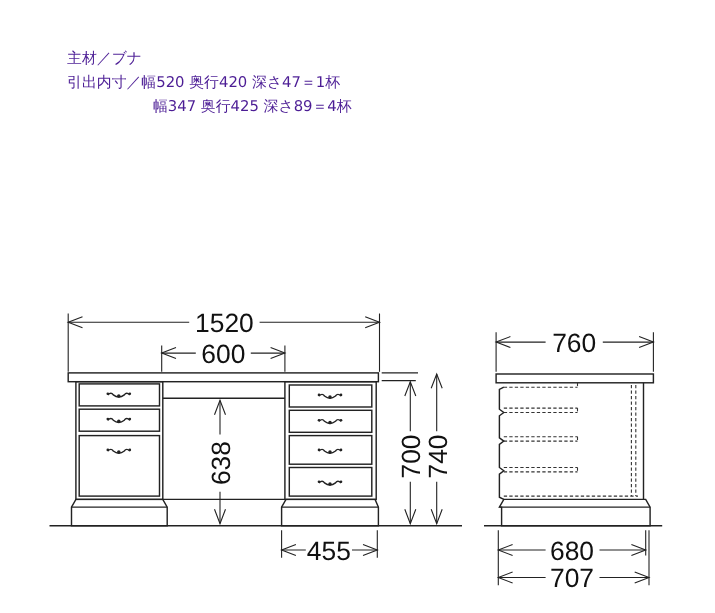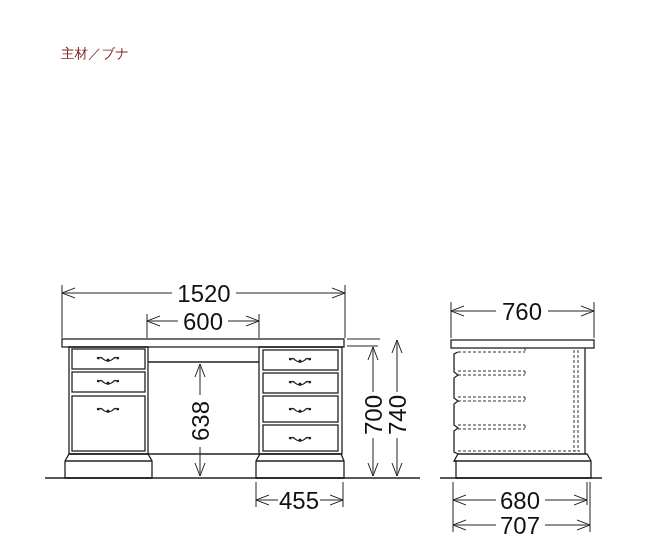--- a/index.html
+++ b/index.html
@@ -1,27 +1,29 @@
 <!DOCTYPE html>
 <html><head>
 <meta charset="utf-8">
 <style>
   html, body { margin: 0; padding: 0; background: #ffffff; }
   body { width: 650px; height: 557px; position: relative; overflow: hidden; font-family: "DejaVu Sans", sans-serif; }
-  .specs { position: absolute; left: 61px; top: 42px; font-size: 13.5px; line-height: 22px; color: #7f1d1d; }
+  .specs { position: absolute; left: 61px; top: 42px; font-size: 13.5px; line-height: 22px; color: #4c1d95; }
   .specs .row { white-space: nowrap; height: 22px; }
   .specs .indent { padding-left: 78px; }
   svg.drawing { position: absolute; left: 0; top: 0; }
   .dimtext { font-family: "Liberation Sans", sans-serif; font-size: 24px; fill: #111; }
 </style>
 </head>
 <body>
 
 <div class="specs">
   <div class="row">主材／ブナ</div>
+  <div class="row"><span>引出内寸／</span><span>幅520 奥行420 深さ47＝1杯</span></div>
+  <div class="row indent">幅347 奥行425 深さ89＝4杯</div>
 </div>
 
 <svg class="drawing" width="650" height="557" viewBox="0 0 650 557" xmlns="http://www.w3.org/2000/svg">
   <defs>
     <g id="handle">
       <path d="M-10,0 q3,-3 5,0 q5,4 10,0 q2,-3 5,0" fill="none" stroke="#222" stroke-width="1.3"></path>
       <circle cx="0" cy="1" r="1.6" fill="#222"></circle>
       <circle cx="-10" cy="-1" r="1.2" fill="#222"></circle>
       <circle cx="10" cy="-1" r="1.2" fill="#222"></circle>
     </g>

